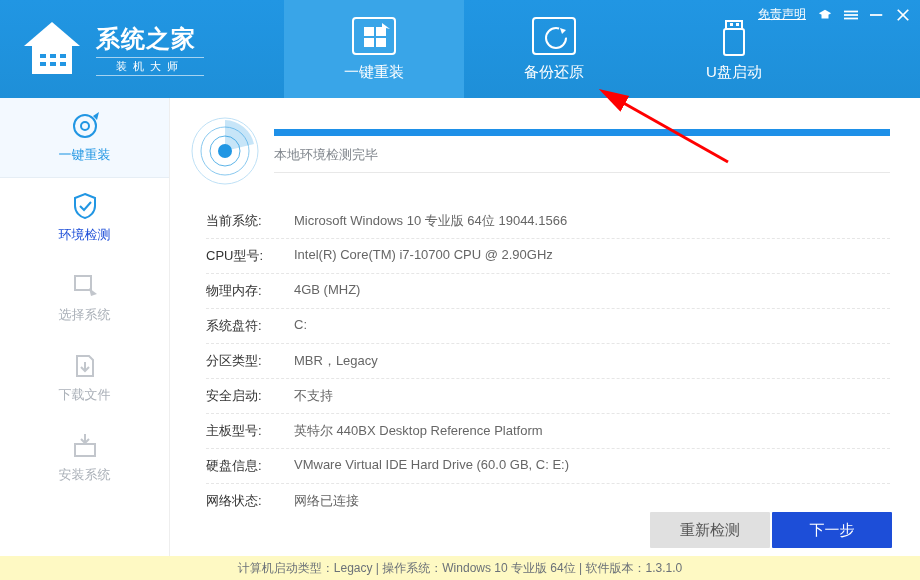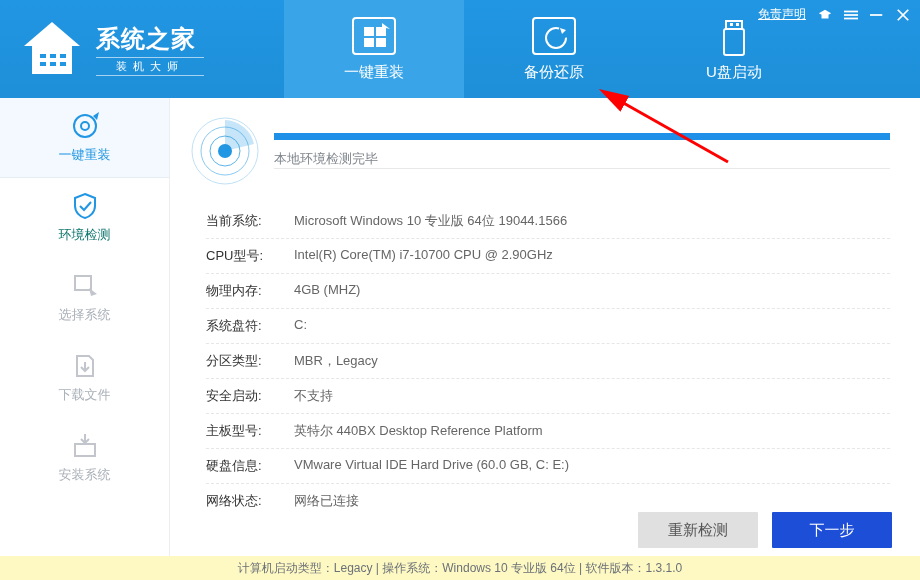--- a/index.html
+++ b/index.html
@@ -27,28 +27,28 @@
 .side-item { height: 80px; display: flex; flex-direction: column; align-items: center; justify-content: center; gap: 6px; color: #aab0b8; cursor: pointer; }
 .side-item.active { color: #2196e3; background: #f3f9ff; border-bottom: 1px solid #e6eef5; }
 .side-item .si-icon { width: 28px; height: 28px; }
 .side-item .si-label { font-size: 13px; }
 
 .main { flex: 1; display: flex; flex-direction: column; padding: 18px 30px 10px 20px; position: relative; }
 .detect-row { display: flex; align-items: center; gap: 14px; height: 70px; }
 .radar { width: 70px; height: 70px; border-radius: 50%; position: relative; }
 .progress-wrap { flex: 1; }
 .progress-bar { height: 7px; background: #1e90e8; }
-.progress-label { color: #7f858c; font-size: 13px; margin-top: 10px; border-bottom: 1px solid #e8e8e8; }
+.progress-label { color: #7f858c; font-size: 13px; margin-top: 10px; border-bottom: 1px solid #e8e8e8; padding-bottom: 8px; }
 
 .info { margin-top: 18px; padding-left: 16px; }
 .info-row { display: flex; gap: 18px; font-size: 13px; color: #555; padding: 8px 0; border-bottom: 1px dashed #e6e6e6; }
 .info-row .k { color: #333; width: 70px; }
 .info-row .v { color: #666; flex: 1; }
 
-.actions { position: absolute; right: 28px; bottom: 8px; display: flex; gap: 14px; text-align: center; }
+.actions { position: absolute; right: 28px; bottom: 8px; display: flex; gap: 2px; text-align: center; }
 .btn { width: 120px; height: 36px; display: flex; align-items: center; justify-content: center; font-size: 15px; cursor: pointer; border-radius: 1px; }
 .btn.secondary { background: #e0e0e0; color: #555; }
 .btn.primary { background: #1d4ed8; color: #fff; }
 
 .footer { height: 24px; background: #fef9c3; color: #6b7178; font-size: 12px; display: flex; align-items: center; justify-content: center; }
 
 .arrow { position: absolute; left: 598px; top: 86px; width: 140px; height: 80px; pointer-events: none; z-index: 20; }
 </style>
 </head>
 <body>
@@ -142,21 +142,21 @@
 <div class="body">
   <div class="sidebar">
     <div class="side-item active">
       <div class="si-icon"><svg viewBox="0 0 28 28">
             <circle cx="14" cy="14" r="11" fill="none" stroke="#2196e3" stroke-width="2"></circle>
             <circle cx="14" cy="14" r="4" fill="none" stroke="#2196e3" stroke-width="2"></circle>
             <polygon points="22,4 28,0 26,8" fill="#2196e3"></polygon>
           </svg></div>
       <div class="si-label">一键重装</div>
     </div>
-    <div class="side-item" style="color:#0f766e">
+    <div class="side-item" style="color:#1d4ed8">
       <div class="si-icon"><svg viewBox="0 0 28 28">
             <path d="M14 2 L24 6 V14 C24 20 19 25 14 26 C9 25 4 20 4 14 V6 Z" fill="none" stroke="#2196e3" stroke-width="2"></path>
             <polyline points="9,14 13,18 20,10" fill="none" stroke="#2196e3" stroke-width="2"></polyline>
           </svg></div>
       <div class="si-label">环境检测</div>
     </div>
     <div class="side-item">
       <div class="si-icon"><svg viewBox="0 0 28 28">
             <path d="M4 4 H20 V18 H4 Z" fill="none" stroke="#c2c6cc" stroke-width="2"></path>
             <polygon points="18,16 26,22 20,24" fill="#c2c6cc"></polygon>

